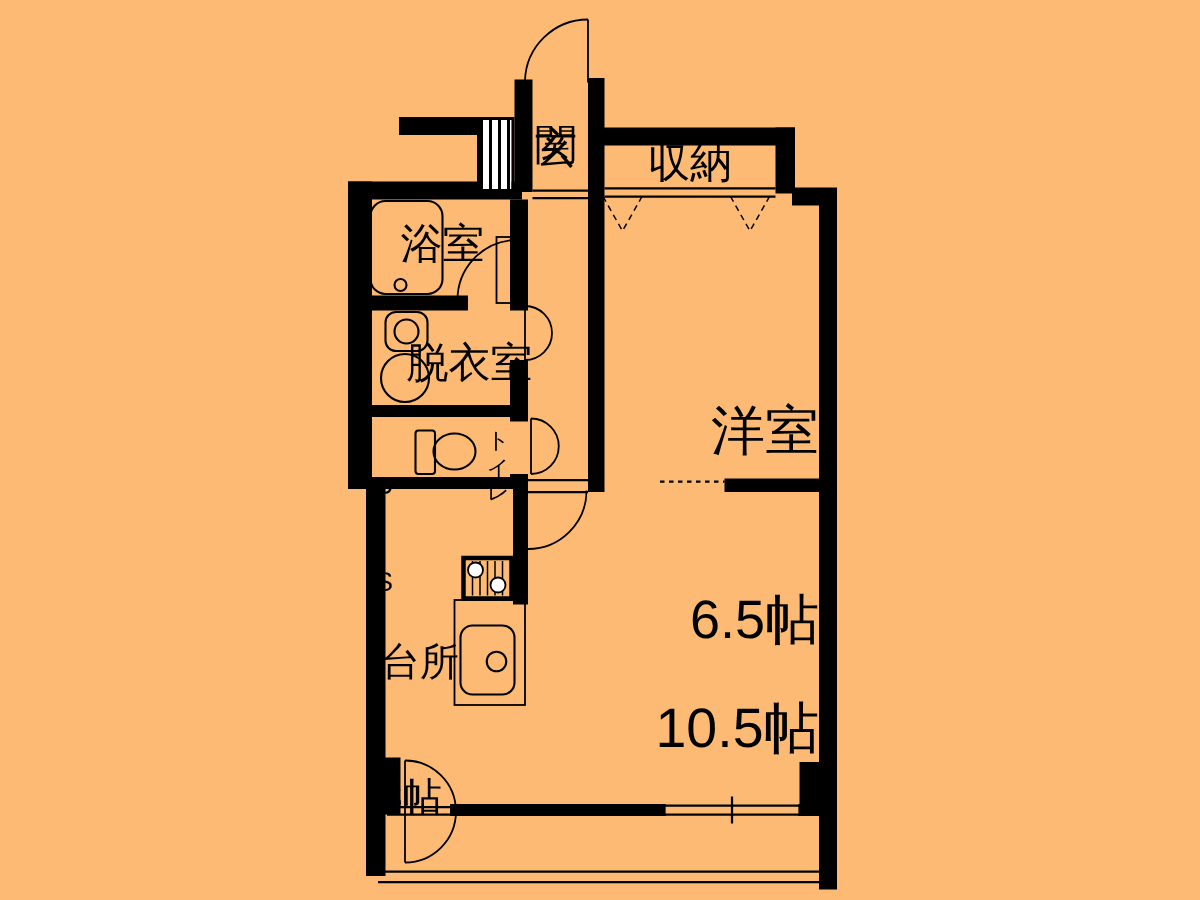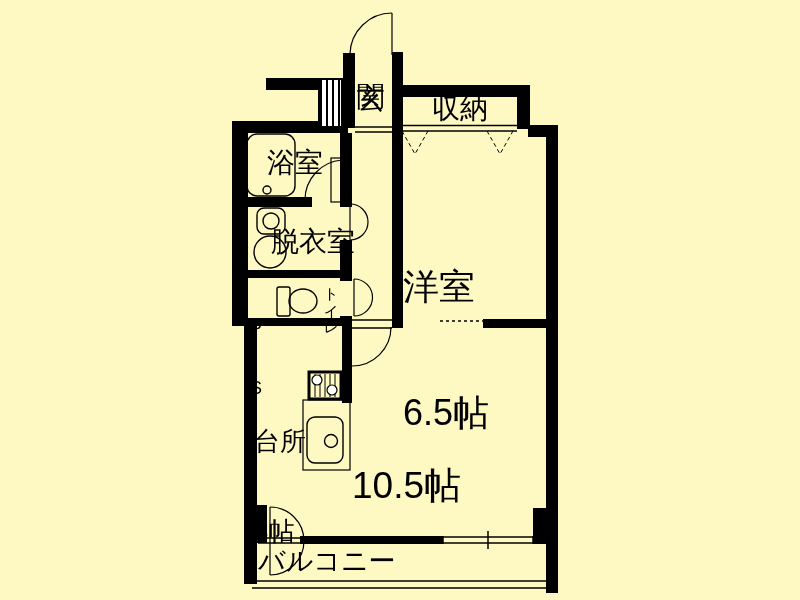--- a/index.html
+++ b/index.html
@@ -1,21 +1,21 @@
 <!DOCTYPE html>
 <html><head>
 <meta charset="utf-8">
 <style>
   html,body{margin:0;padding:0;background:#ffffff;}
-  #stage{position:relative;width:800px;height:600px;background:#fef9c3;overflow:hidden;
+  #stage{position:relative;width:800px;height:600px;background:#fdba74;overflow:hidden;
          font-family:"Liberation Sans","DejaVu Sans",sans-serif;color:#000;}
   .wall{position:absolute;background:#000;}
   .lbl{position:absolute;color:#000;white-space:pre;line-height:1.08;}
   .vert{writing-mode:vertical-rl;text-orientation:upright;letter-spacing:1px;}
-  .ctr{text-align:left;}
+  .ctr{text-align:right;}
   .hatch{position:absolute;left:318px;top:78px;width:25px;height:50px;
          border:2px solid #000;box-sizing:border-box;
          background:repeating-linear-gradient(90deg,#000 0 2px,#fff 2px 6px);}
   svg{position:absolute;left:0;top:0;}
 </style>
 </head>
 <body>
 
 <div id="stage">
 
@@ -175,15 +175,14 @@
 
   <div class="lbl" style="left:254px;top:366px;font-size:26px;line-height:30px;">
     <div>台所</div>
     <div>3帖</div>
   </div>
 
   <div class="lbl ctr" style="left:352px;top:381px;width:194px;font-size:37px;line-height:42px;">
     <div>10.5帖</div>
   </div>
 
-  <div class="lbl ctr" style="left:258px;top:547px;width:290px;font-size:27px;">バルコニー</div>
 
 </div>
 
 </body></html>

